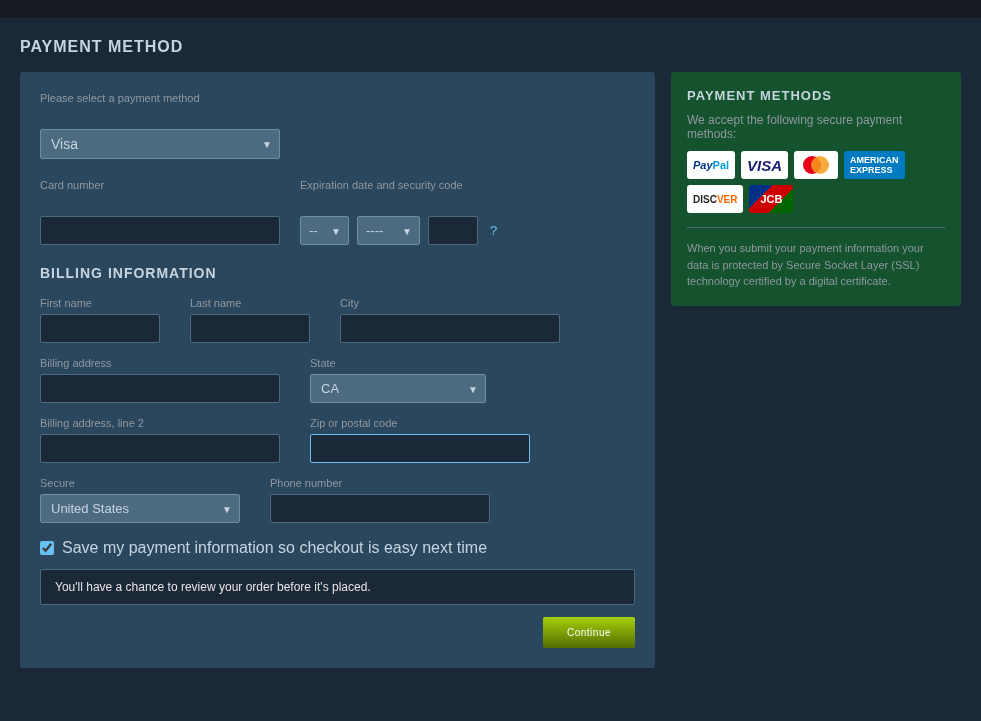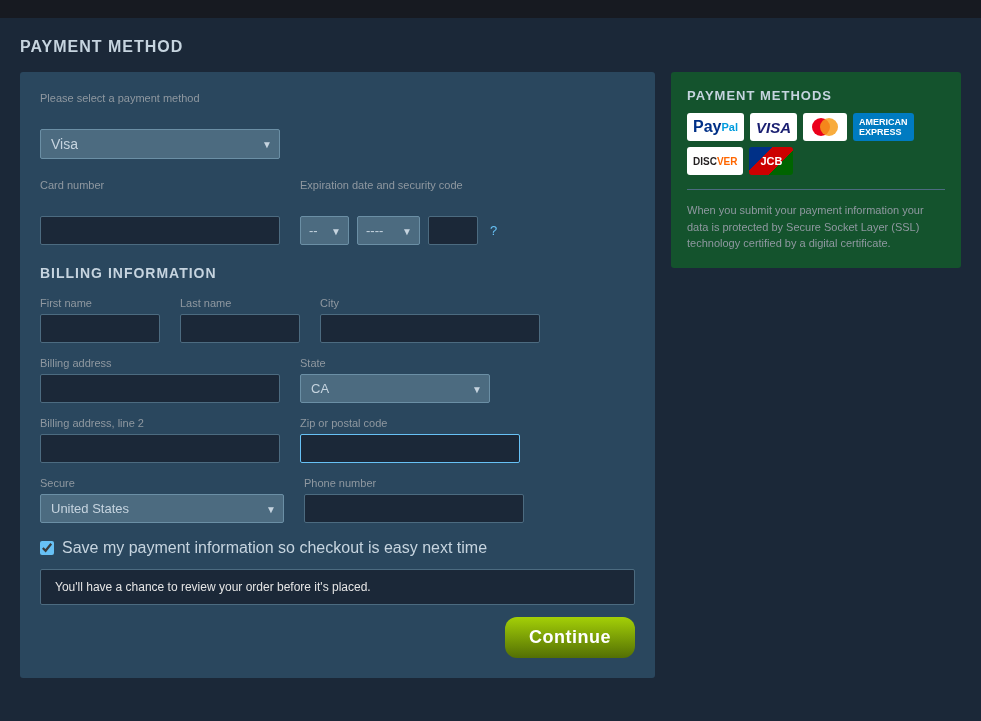--- a/index.html
+++ b/index.html
@@ -131,21 +131,21 @@
       color: #c6d4df;
       font-size: 14px;
       font-weight: bold;
       letter-spacing: 1px;
       text-transform: uppercase;
       margin-bottom: 16px;
       margin-top: 10px;
     }
     .billing-row {
       display: flex;
-      gap: 20px;
+      gap: 30px;
       margin-bottom: 14px;
     }
     .billing-field {
       display: flex;
       flex-direction: column;
     }
     .billing-field label {
       font-size: 11px;
       color: #8f98a0;
       margin-bottom: 5px;
@@ -154,21 +154,21 @@
       width: 120px;
     }
     .city-input {
       width: 220px;
     }
     .billing-address-input {
       width: 240px;
     }
     .state-select-wrapper {
       position: relative;
-      width: 190px;
+      width: 176px;
     }
     .state-select-wrapper select {
       width: 100%;
       background: #4c6b80;
       color: #c6d4df;
       border: 1px solid #6b8fa5;
       padding: 6px 28px 6px 10px;
       font-size: 13px;
       appearance: none;
       cursor: pointer;
@@ -176,21 +176,21 @@
     }
     .billing-address2-input {
       width: 240px;
     }
     .zip-input {
       width: 220px;
       border-color: #67c1f5;
     }
     .country-select-wrapper {
       position: relative;
-      width: 244px;
+      width: 200px;
     }
     .country-select-wrapper select {
       width: 100%;
       background: #4c6b80;
       color: #c6d4df;
       border: 1px solid #6b8fa5;
       padding: 6px 28px 6px 10px;
       font-size: 13px;
       appearance: none;
       cursor: pointer;
@@ -226,24 +226,24 @@
     }
     .continue-row {
       display: flex;
       justify-content: flex-end;
     }
     .continue-btn {
       background: linear-gradient(to bottom, #a4d007, #536f04);
       color: #ffffff;
       border: none;
       padding: 10px 24px;
-      font-size: 18px;
-      font-weight: bold;
-      cursor: pointer;
-      border-radius: 12px;
+      font-size: 10px;
+      font-weight: normal;
+      cursor: pointer;
+      border-radius: 2px;
       letter-spacing: 0.5px;
     }
 
     
     .right-panel-title {
       color: #c6d4df;
       font-size: 13px;
       font-weight: bold;
       letter-spacing: 1px;
       text-transform: uppercase;
@@ -425,24 +425,25 @@
       <div class="review-notice">You'll have a chance to review your order before it's placed.</div>
 
       <div class="continue-row">
         <button class="continue-btn">Continue</button>
       </div>
 
     </div>
 
     <div class="right-panel">
       <div class="right-panel-title">PAYMENT METHODS</div>
+      <div class="right-panel-subtitle">We accept the following secure payment methods:</div>
 
       <div class="payment-icons">
         <div class="payment-icon paypal-icon">
-          <span style="color:#003087; font-weight:bold; font-size:16px;">Pay</span>
+          <span style="color:#003087; font-weight:bold; font-size:11px;font-style:italic;">Pay</span>
             <span style="color:#009cde; font-weight:bold; font-size:11px;">Pal</span>
         </div>
         <div class="payment-icon visa-icon" style="font-style:italic; font-size:15px; color:#1a1f71; font-weight:bold;">VISA</div>
         <div class="payment-icon mastercard-icon">
           <svg width="32" height="20" viewBox="0 0 32 20">
             <circle cx="12" cy="10" r="9" fill="#eb001b"></circle>
             <circle cx="20" cy="10" r="9" fill="#f79e1b" opacity="0.85"></circle>
           </svg>
         </div>
         <div class="payment-icon amex-icon" style="background:#007bc1; color:white; font-size:9px; font-weight:bold;">AMERICAN<br>EXPRESS</div>

